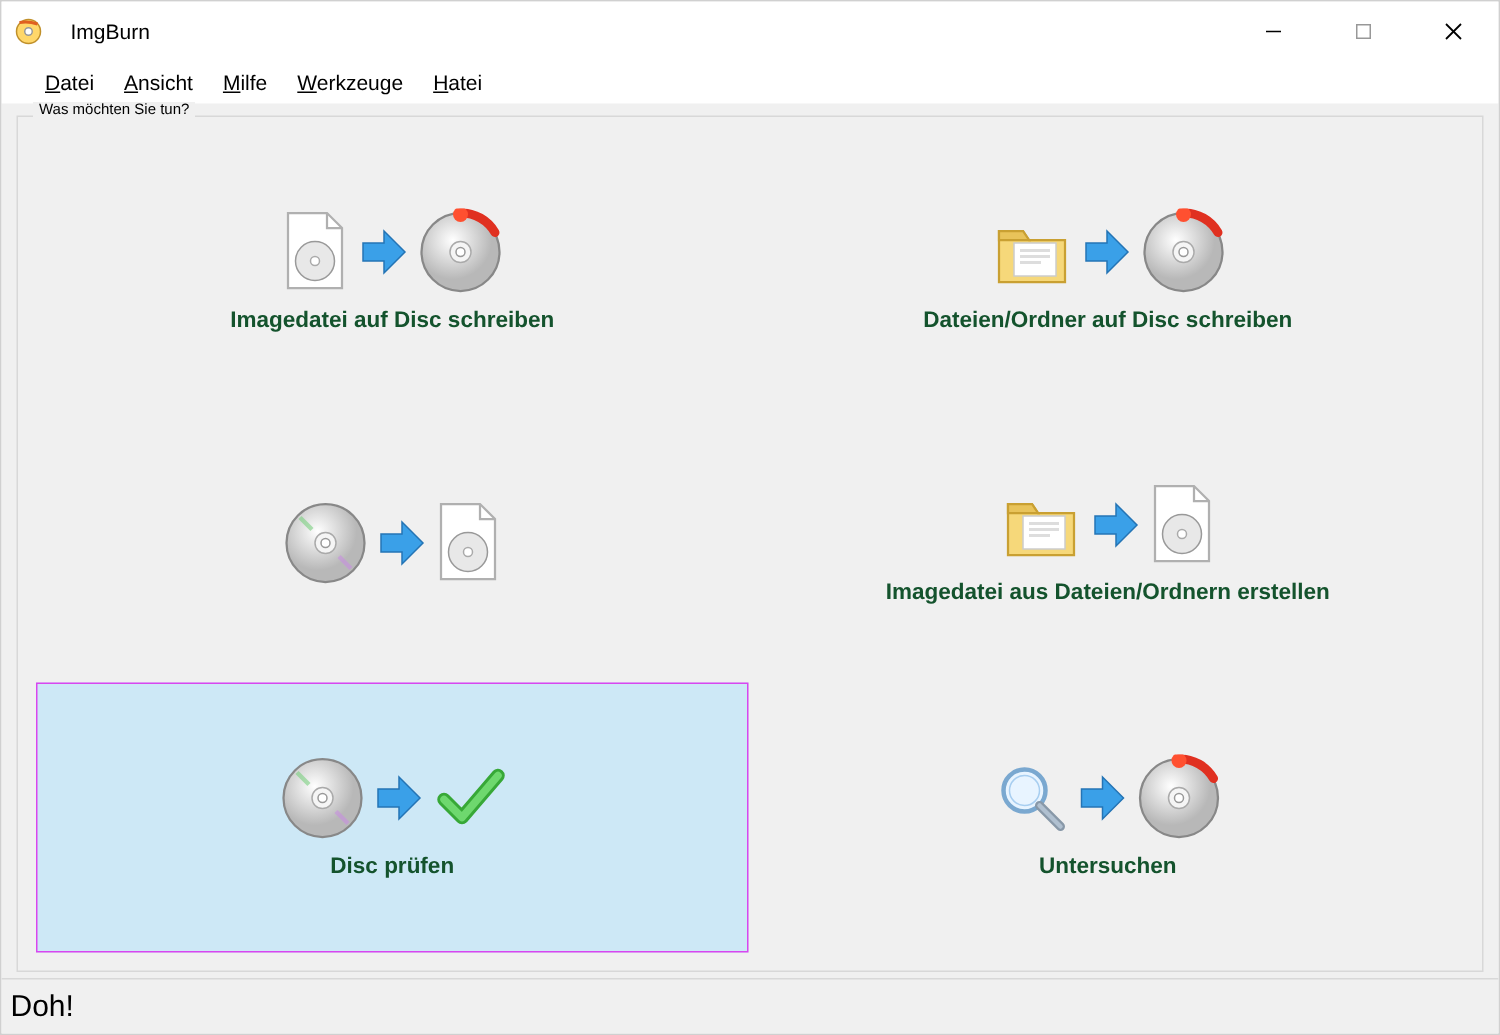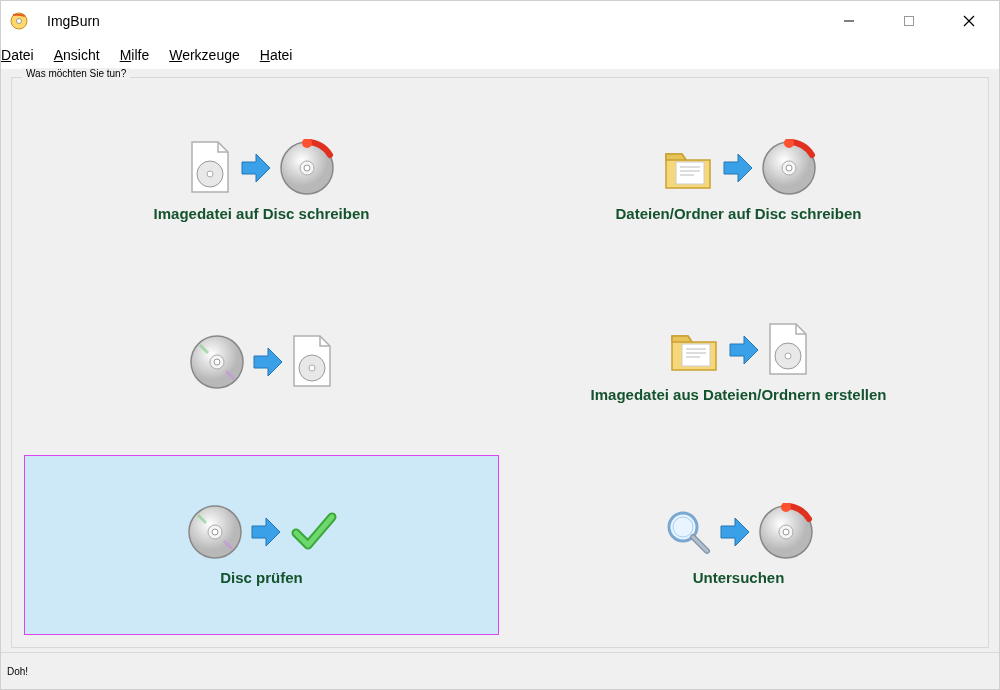--- a/index.html
+++ b/index.html
@@ -47,21 +47,21 @@
       align-items: center;
       justify-content: center;
       color: #333;
       font-size: 14px;
     }
     .menubar {
       height: 28px;
       background: #ffffff;
       display: flex;
       align-items: center;
-      padding: 0 0;
+      padding: 0 29px;
       gap: 20px;
       border-bottom: 1px solid transparent;
     }
     .menu-item {
       font-size: 14px;
       color: #000;
       cursor: default;
     }
     .menu-item .accel {
       text-decoration: underline;
@@ -115,21 +115,21 @@
     }
     .option-label {
       font-size: 15px;
       font-weight: bold;
       color: #14532d;
     }
     .statusbar {
       height: 24px;
       background: #f0f0f0;
       border-top: 1px solid #d8d8d8;
-      font-size: 10px;
+      font-size: 20px;
       color: #000;
       padding: 18px 6px;
       display: flex;
       align-items: center;
     }
     .maximize-disabled {
       opacity: 0.4;
     }
     svg {
       display: block;

